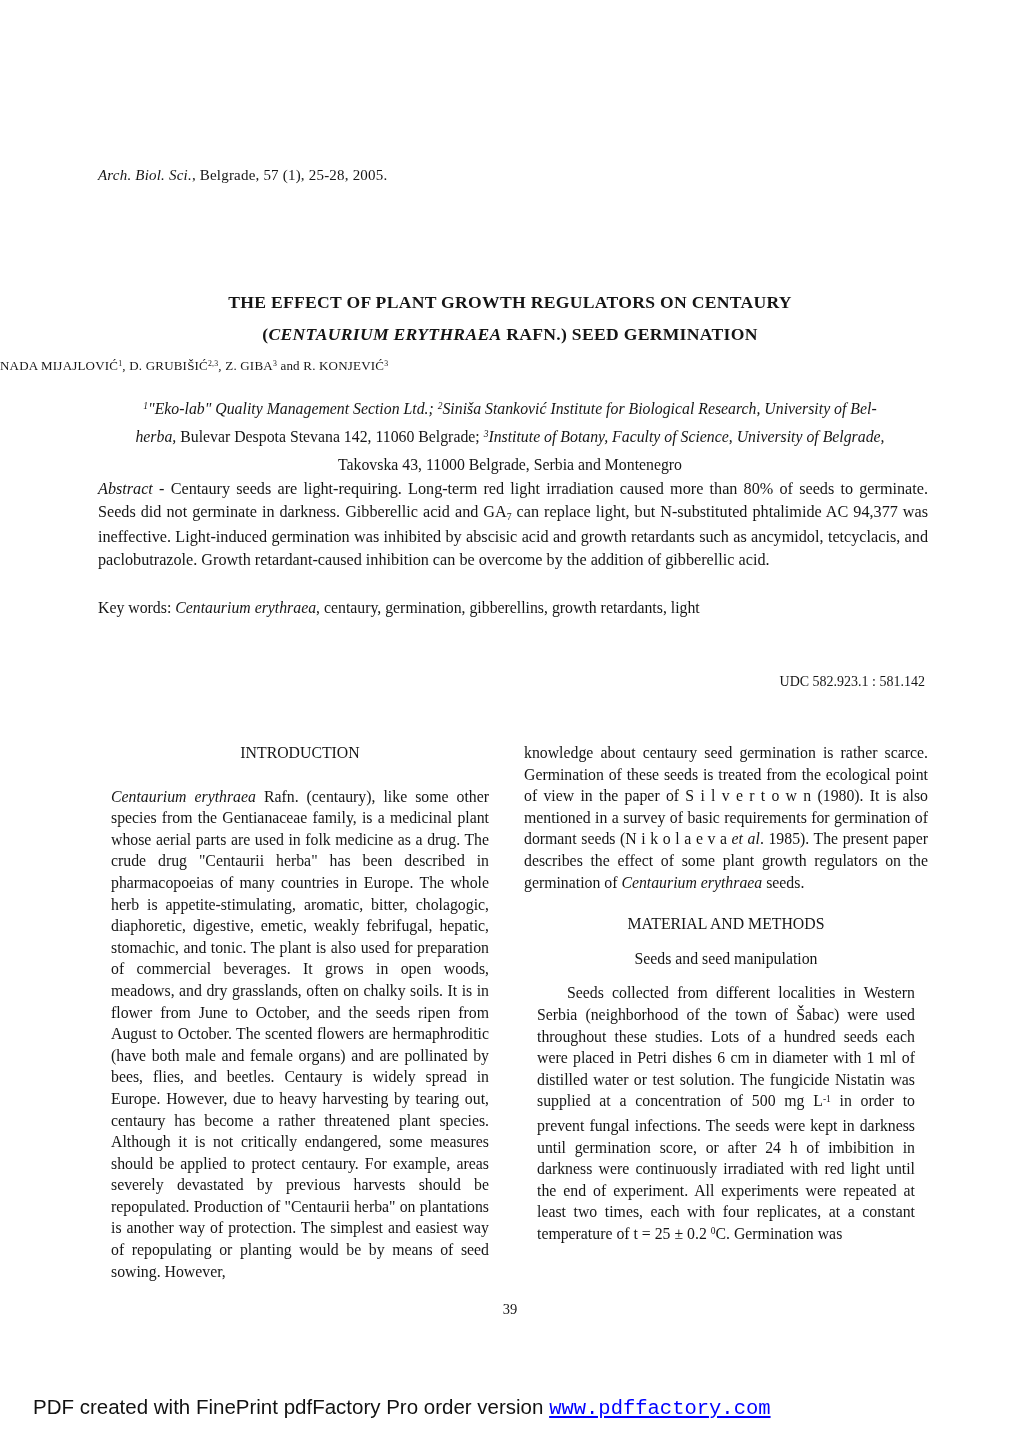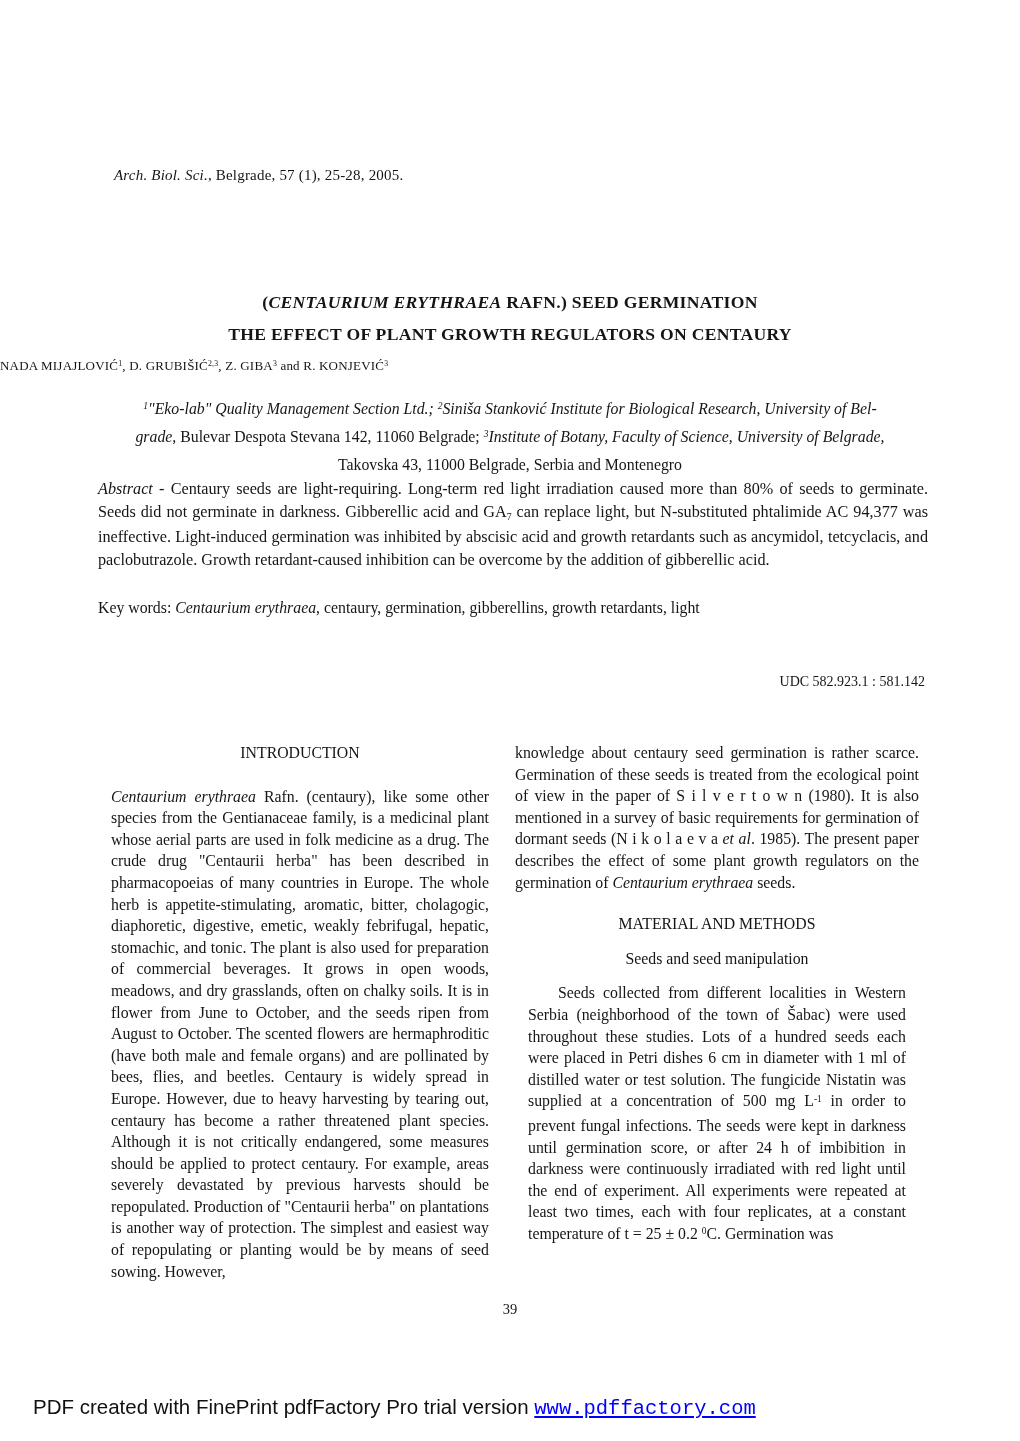--- a/index.html
+++ b/index.html
@@ -10,21 +10,21 @@
     font-family:"Liberation Serif", serif;
     color:#151515;
     overflow:hidden;
   }
   .i{font-style:italic;}
   .sup{font-size:60%;position:relative;top:-0.48em;}
   .sub{font-size:60%;position:relative;top:0.28em;}
 
   .journal-line{
     position:absolute;left:98px;top:167px;
-    font-size:15px;letter-spacing:0.2px;margin-left:16px;
+    font-size:15px;letter-spacing:0.2px;
   }
   .title-block{
     position:absolute;left:0;right:0;top:287px;
     text-align:center;font-weight:bold;
     font-size:17.6px;line-height:31.5px;letter-spacing:0.3px;
   }
   .authors-line{
     position:absolute;left:0;right:0;top:358px;
     text-align:left;font-size:13px;letter-spacing:0.2px;
   }
@@ -40,21 +40,21 @@
     position:absolute;left:98px;top:599px;
     font-size:15.8px;
     font-family:Liberation Serif, serif;
   }
   .udc{
     position:absolute;right:95px;top:674px;
     font-size:14px;
   }
   .columns{
     position:absolute;left:98px;top:742px;width:830px;
-    display:flex;gap:13px;
+    display:flex;gap:22px;
   }
   .col{
     width:404px;
     font-size:15.8px;line-height:21.6px;
     text-align:justify;
   }
   .col-heading{
     text-align:center;font-weight:normal;font-size:15.8px;
     margin:0 0 22px 0;
   }
@@ -83,29 +83,29 @@
     cursor:pointer;
     font-family:Liberation Mono, monospace;
   }
 </style>
 </head>
 <body>
 
 <div class="journal-line"><span class="i">Arch. Biol. Sci.</span><span>, Belgrade, 57 (1), 25-28, 2005.</span></div>
 
 <div class="title-block">
+  <div>THE EFFECT OF PLANT GROWTH REGULATORS ON CENTAURY</div>
   <div><span>(</span><span class="i">CENTAURIUM ERYTHRAEA</span><span> RAFN.) SEED GERMINATION</span></div>
-  <div>THE EFFECT OF PLANT GROWTH REGULATORS ON CENTAURY</div>
 </div>
 
 <div class="authors-line"><span>NADA MIJAJLOVIĆ</span><span class="sup">1</span><span>, D. GRUBIŠIĆ</span><span class="sup">2,3</span><span>, Z. GIBA</span><span class="sup">3</span><span> and R. KONJEVIĆ</span><span class="sup">3</span></div>
 
 <div class="affiliations">
   <div><span class="i sup">1</span><span class="i">"Eko-lab" Quality Management Section Ltd.;</span><span> </span><span class="i sup">2</span><span class="i">Siniša Stanković Institute for Biological Research, University of Bel-</span></div>
-  <div><span class="i">grade,</span><span> Bulevar Despota Stevana 142, 11060 Belgrade; </span><span class="i sup">3</span><span class="i">Institute of Botany, Faculty of Science, University of Belgrade,</span></div>
+  <div><span class="i">herba,</span><span> Bulevar Despota Stevana 142, 11060 Belgrade; </span><span class="i sup">3</span><span class="i">Institute of Botany, Faculty of Science, University of Belgrade,</span></div>
   <div><span>Takovska 43, 11000 Belgrade, Serbia and Montenegro</span></div>
 </div>
 
 <div class="abstract"><span class="i">Abstract</span><span> - Centaury seeds are light-requiring. Long-term red light irradiation caused more than 80% of seeds to germinate. Seeds did not germinate in darkness. Gibberellic acid and GA</span><span class="sub">7</span><span> can replace light, but N-substituted phtalimide AC 94,377 was ineffective. Light-induced germination was inhibited by abscisic acid and growth retardants such as ancymidol, tetcyclacis, and paclobutrazole. Growth retardant-caused inhibition can be overcome by the addition of gibberellic acid.</span></div>
 
 <div class="keywords"><span>Key words: </span><span class="i">Centaurium erythraea</span><span>, centaury, germination, gibberellins, growth retardants, light</span></div>
 
 <div class="udc">UDC 582.923.1 : 581.142</div>
 
 <div class="columns">
@@ -117,14 +117,14 @@
     <p class="continuation-para"><span>knowledge about centaury seed germination is rather scarce. Germination of these seeds is treated from the ecological point of view in the paper of S i l v e r t o w n (1980). It is also mentioned in a survey of basic requirements for germination of dormant seeds (N i k o l a e v a </span><span class="i">et al</span><span>. 1985). The present paper describes the effect of some plant growth regulators on the germination of </span><span class="i">Centaurium erythraea</span><span> seeds.</span></p>
     <p class="methods-heading">MATERIAL AND METHODS</p>
     <p class="methods-subheading">Seeds and seed manipulation</p>
     <p class="indent"><span>Seeds collected from different localities in Western Serbia (neighborhood of the town of Šabac) were used throughout these studies. Lots of a hundred seeds each were placed in Petri dishes 6 cm in diameter with 1 ml of distilled water or test solution. The fungicide Nistatin was supplied at a concentration of 500 mg L</span><span class="sup">-1</span><span> in order to prevent fungal infections. The seeds were kept in darkness until germination score, or after 24 h of imbibition in darkness were continuously irradiated with red light until the end of experiment. All experiments were repeated at least two times, each with four replicates, at a constant temperature of t = 25 ± 0.2 </span><span class="sup">0</span><span>C. Germination was</span></p>
   </div>
 </div>
 
 <div class="page-number">39</div>
 
 <div class="footer">
-  <span>PDF created with FinePrint pdfFactory Pro trial version </span><a style="color: rgb(0, 0, 255);">www.pdffactory.com</a>
+  <span>PDF created with FinePrint pdfFactory Pro order version </span><a style="color: rgb(0, 0, 255);">www.pdffactory.com</a>
 </div>
 
 </body></html>

